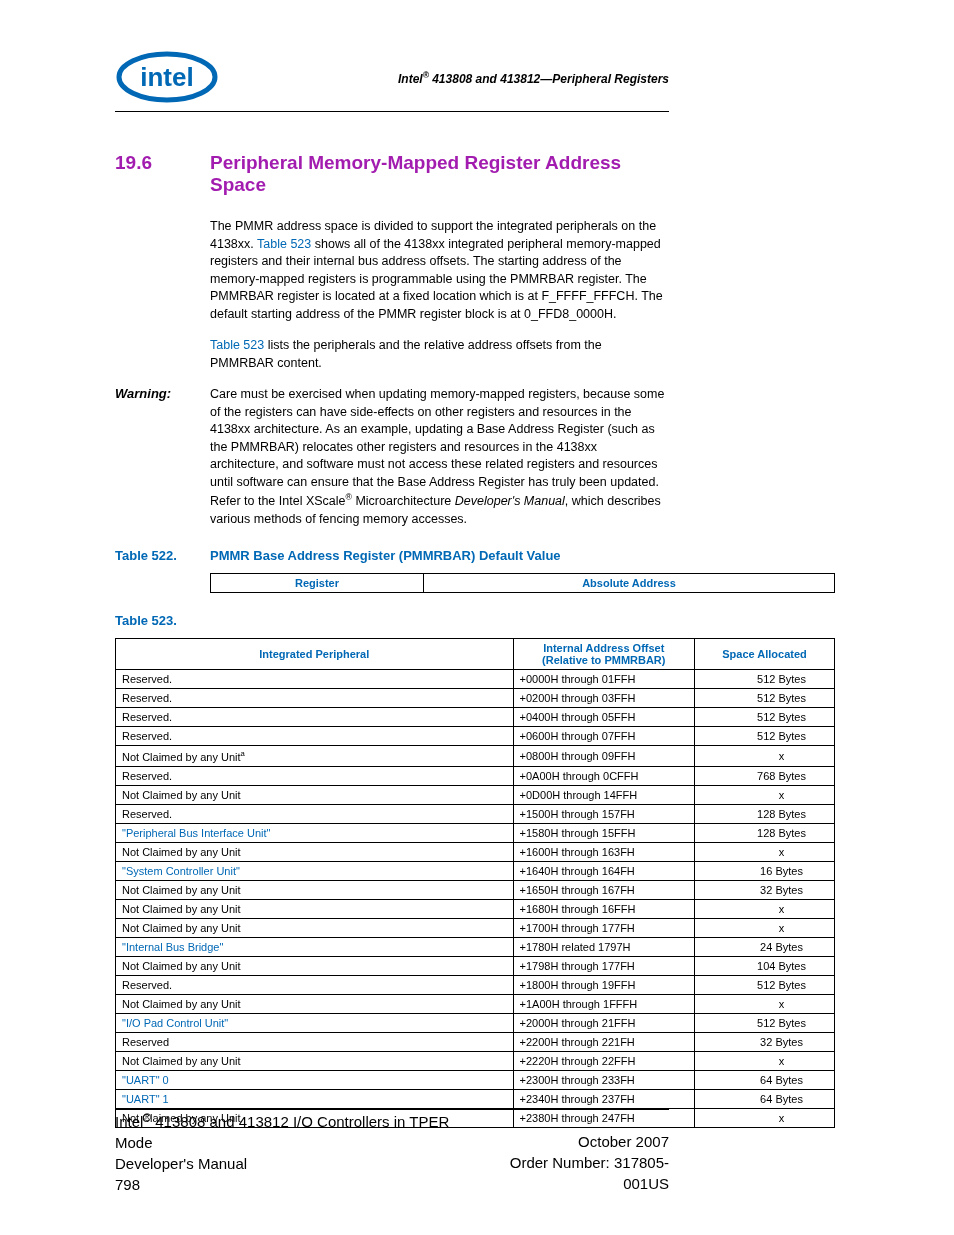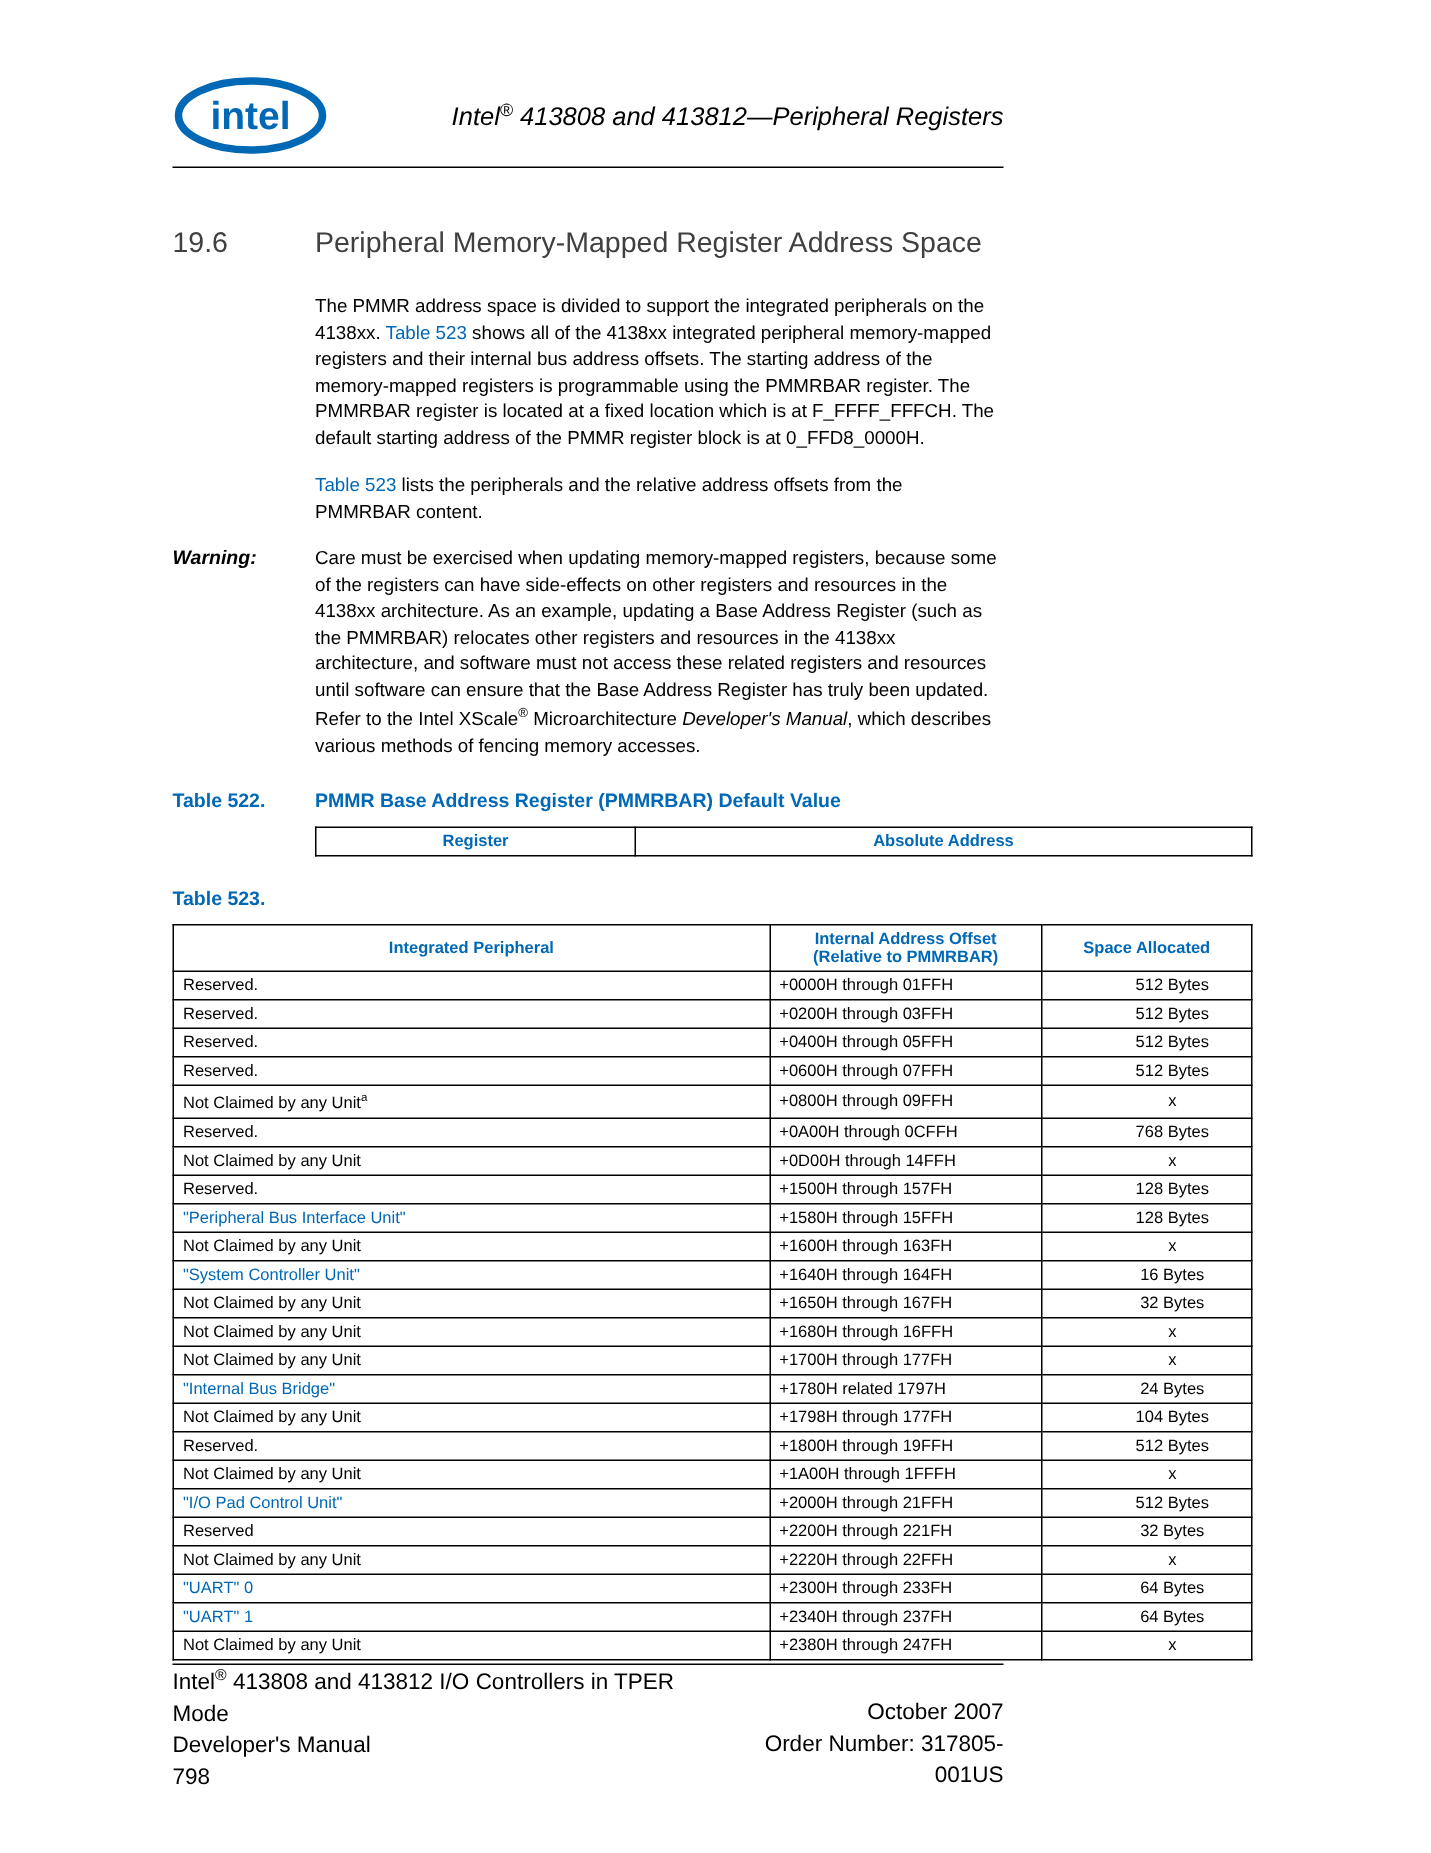--- a/index.html
+++ b/index.html
@@ -21,27 +21,27 @@
     display: flex;
     justify-content: space-between;
     align-items: center;
     border-bottom: 1.5px solid #000;
     padding-bottom: 6px;
     margin-bottom: 40px;
   }
   .logo svg { display: block; }
   .header-text {
     font-style: italic;
-    font-weight: normal;
-    font-size: 17px;
+    font-weight: bold;
+    font-size: 12px;
   }
   .section-head {
     display: flex;
-    color: #404040;
-    font-weight: normal;
+    color: #a21caf;
+    font-weight: bold;
     font-size: 19px;
     margin-bottom: 22px;
   }
   .section-num { width: 95px; flex-shrink: 0; }
   .body-block { display: flex; margin-bottom: 14px; }
   .body-label {
     width: 95px;
     flex-shrink: 0;
     font-style: italic;
     font-weight: bold;

